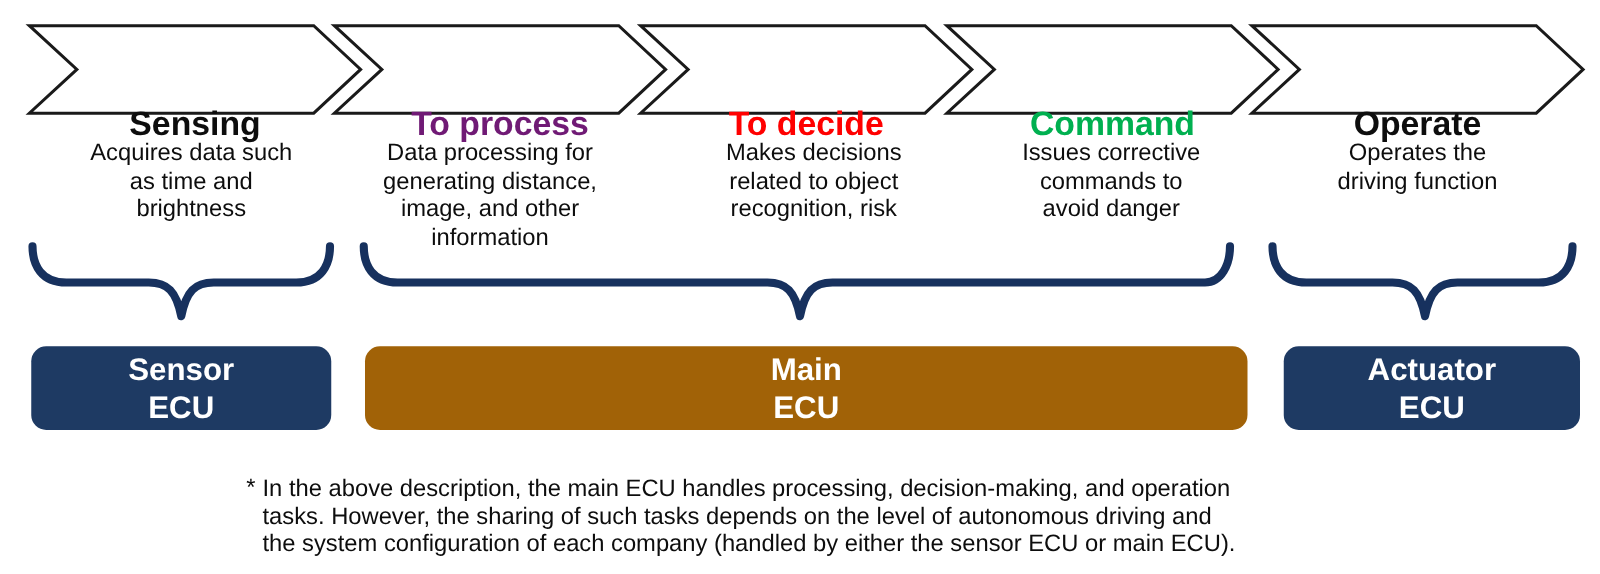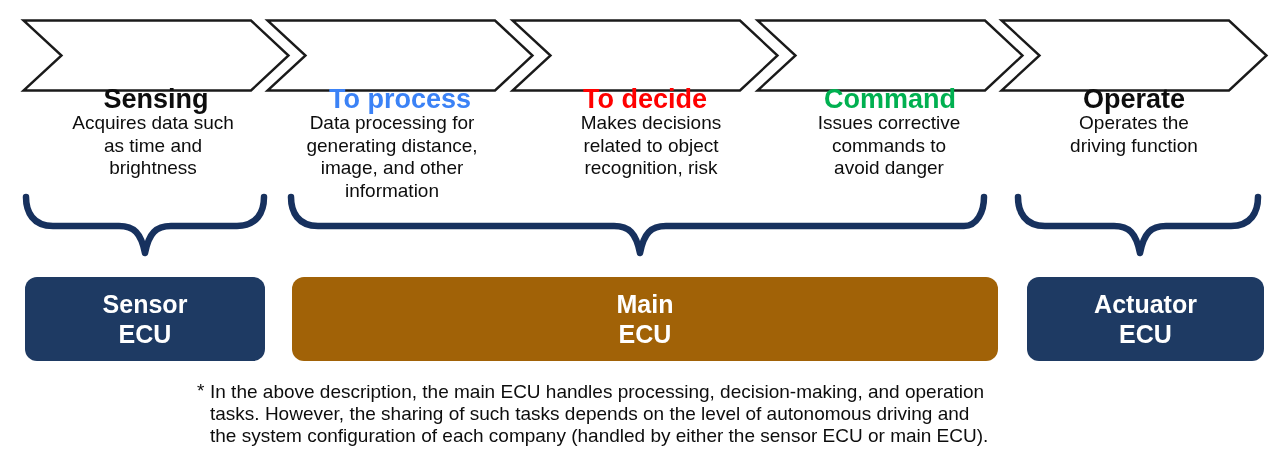--- a/index.html
+++ b/index.html
@@ -22,21 +22,21 @@
   
   .desc{
     position:absolute;top:112px;width:230px;
     text-align:center;font-size:19px;line-height:22.5px;color:#0d0d0d;
   }
   
   .braces{position:absolute;left:0;top:0;pointer-events:none;}
   .brace{fill:none;stroke-width:6.5px;stroke-linecap:round;stroke-linejoin:round;}
   
   .ecu{
-    position:absolute;top:277px;height:84px;border-radius:12px;
+    position:absolute;top:277px;height:67px;border-radius:12px;
     display:flex;flex-direction:column;align-items:center;justify-content:center;
     color:#ffffff;font-weight:bold;font-size:25px;line-height:30px;text-align:center;
   }
   
   .footnote{position:absolute;left:210px;top:381px;font-size:19px;line-height:22px;color:#0d0d0d;}
   .fn-marker{position:absolute;left:-13px;top:-1px;}
   .fn-line{white-space:nowrap;}
 </style>
 </head>
 <body>
@@ -46,21 +46,21 @@
   <div class="stage" style="left:22px">
     <svg width="268" height="73" viewBox="0 0 268 73">
       <polygon class="chev-shape" points="1.5,1.5 229,1.5 266.5,36.5 229,71.5 1.5,71.5 39.5,36.5"></polygon>
     </svg>
     <div class="stage-label" style="color: rgb(13, 13, 13);">Sensing</div>
   </div>
   <div class="stage" style="left:266px">
     <svg width="268" height="73" viewBox="0 0 268 73">
       <polygon class="chev-shape" points="1.5,1.5 229,1.5 266.5,36.5 229,71.5 1.5,71.5 39.5,36.5"></polygon>
     </svg>
-    <div class="stage-label" style="color: #3b82f6;">To process</div>
+    <div class="stage-label" style="color: #701a75;">To process</div>
   </div>
   <div class="stage" style="left:511px">
     <svg width="268" height="73" viewBox="0 0 268 73">
       <polygon class="chev-shape" points="1.5,1.5 229,1.5 266.5,36.5 229,71.5 1.5,71.5 39.5,36.5"></polygon>
     </svg>
     <div class="stage-label" style="color: rgb(255, 0, 0);">To decide</div>
   </div>
   <div class="stage" style="left:756px">
     <svg width="268" height="73" viewBox="0 0 268 73">
       <polygon class="chev-shape" points="1.5,1.5 229,1.5 266.5,36.5 229,71.5 1.5,71.5 39.5,36.5"></polygon>

